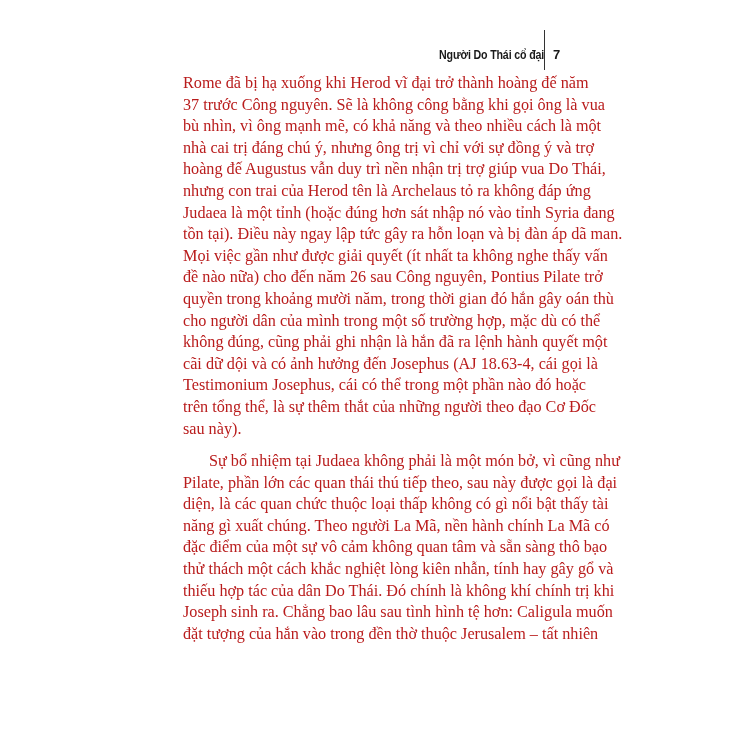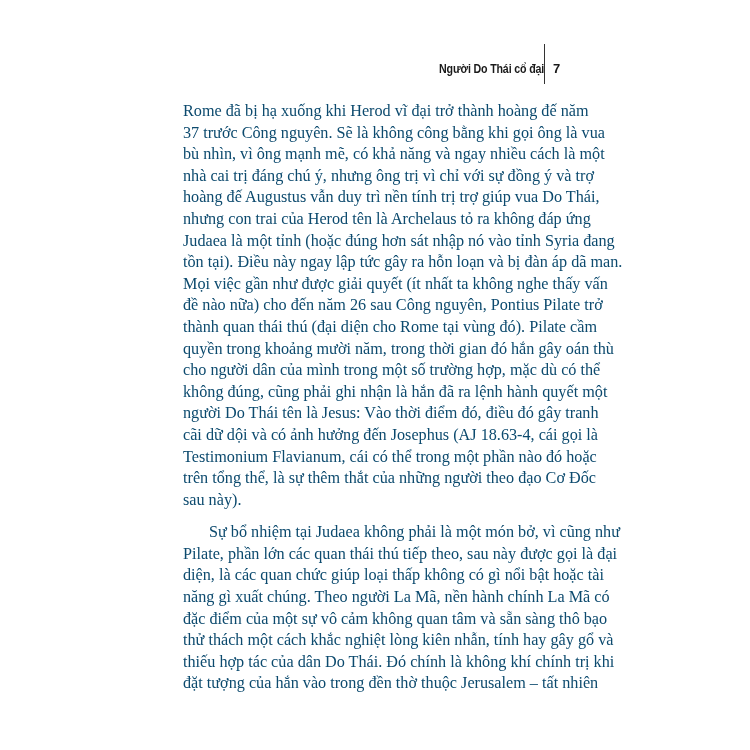--- a/index.html
+++ b/index.html
@@ -1,73 +1,72 @@
 <!DOCTYPE html>
 <html><head>
 <meta charset="utf-8">
 <style>
   html, body { margin:0; padding:0; background:#ffffff; }
   body { width:750px; height:750px; position:relative; overflow:hidden; }
-  .page { position:absolute; left:0; top:0; width:750px; height:658px; background:#fff;margin-top:14px; }
+  .page { position:absolute; left:0; top:0; width:750px; height:658px; background:#fff; }
   .running-head {
     position:absolute; right:206px; top:47px;
     font-family:"Liberation Sans", sans-serif; font-weight:bold;
     font-size:13px; color:#1a1a1a; letter-spacing:-0.2px;
     transform:scaleX(0.82); transform-origin:right center;
   }
   .head-rule { position:absolute; left:544px; top:30px; width:1px; height:40px; background:#333; }
   .page-num {
     position:absolute; left:553px; top:47px;
     font-family:"Liberation Sans", sans-serif; font-weight:bold; font-size:13px; color:#1a1a1a;
   }
   .body-text {
-    position:absolute; left:183px; top:87px; width:377px;
+    position:absolute; left:183px; top:73px; width:377px;
     font-family:"Liberation Serif", serif; font-size:16.2px; line-height:21.6px;
-    color:#0c4a6e;
+    color:#b91c1c;
   }
   .line { display:block; white-space:nowrap; text-align:justify; text-align-last:justify; height:21.6px; }
   .line.last { text-align-last:left; }
   .line.indent { padding-left:26px; }
   .para-gap { height:11px; }
 </style>
 </head>
 <body>
 
 <div class="page">
   <div class="running-head">Người Do Thái cổ đại</div>
   <div class="head-rule"></div>
   <div class="page-num">7</div>
 
   <div class="body-text">
     <div>
       <span class="line">Rome đã bị hạ xuống khi Herod vĩ đại trở thành hoàng đế năm</span>
       <span class="line">37 trước Công nguyên. Sẽ là không công bằng khi gọi ông là vua</span>
-      <span class="line">bù nhìn, vì ông mạnh mẽ, có khả năng và ngay nhiều cách là một</span>
+      <span class="line">bù nhìn, vì ông mạnh mẽ, có khả năng và theo nhiều cách là một</span>
       <span class="line">nhà cai trị đáng chú ý, nhưng ông trị vì chỉ với sự đồng ý và trợ</span>
-      <span class="line">hoàng đế Augustus vẫn duy trì nền tính trị trợ giúp vua Do Thái,</span>
+      <span class="line">hoàng đế Augustus vẫn duy trì nền nhận trị trợ giúp vua Do Thái,</span>
       <span class="line">nhưng con trai của Herod tên là Archelaus tỏ ra không đáp ứng</span>
       <span class="line">Judaea là một tỉnh (hoặc đúng hơn sát nhập nó vào tỉnh Syria đang</span>
       <span class="line">tồn tại). Điều này ngay lập tức gây ra hỗn loạn và bị đàn áp dã man.</span>
       <span class="line">Mọi việc gần như được giải quyết (ít nhất ta không nghe thấy vấn</span>
       <span class="line">đề nào nữa) cho đến năm 26 sau Công nguyên, Pontius Pilate trở</span>
-      <span class="line">thành quan thái thú (đại diện cho Rome tại vùng đó). Pilate cầm</span>
       <span class="line">quyền trong khoảng mười năm, trong thời gian đó hắn gây oán thù</span>
       <span class="line">cho người dân của mình trong một số trường hợp, mặc dù có thể</span>
       <span class="line">không đúng, cũng phải ghi nhận là hắn đã ra lệnh hành quyết một</span>
-      <span class="line">người Do Thái tên là Jesus: Vào thời điểm đó, điều đó gây tranh</span>
       <span class="line">cãi dữ dội và có ảnh hưởng đến Josephus (AJ 18.63-4, cái gọi là</span>
-      <span class="line">Testimonium Flavianum, cái có thể trong một phần nào đó hoặc</span>
+      <span class="line">Testimonium Josephus, cái có thể trong một phần nào đó hoặc</span>
       <span class="line">trên tổng thể, là sự thêm thắt của những người theo đạo Cơ Đốc</span>
       <span class="line last">sau này).</span>
     </div>
     <div class="para-gap"></div>
     <div>
       <span class="line indent">Sự bổ nhiệm tại Judaea không phải là một món bở, vì cũng như</span>
       <span class="line">Pilate, phần lớn các quan thái thú tiếp theo, sau này được gọi là đại</span>
-      <span class="line">diện, là các quan chức giúp loại thấp không có gì nổi bật hoặc tài</span>
+      <span class="line">diện, là các quan chức thuộc loại thấp không có gì nổi bật thấy tài</span>
       <span class="line">năng gì xuất chúng. Theo người La Mã, nền hành chính La Mã có</span>
       <span class="line">đặc điểm của một sự vô cảm không quan tâm và sẵn sàng thô bạo</span>
       <span class="line">thử thách một cách khắc nghiệt lòng kiên nhẫn, tính hay gây gổ và</span>
       <span class="line">thiếu hợp tác của dân Do Thái. Đó chính là không khí chính trị khi</span>
+      <span class="line">Joseph sinh ra. Chẳng bao lâu sau tình hình tệ hơn: Caligula muốn</span>
       <span class="line">đặt tượng của hắn vào trong đền thờ thuộc Jerusalem – tất nhiên</span>
     </div>
   </div>
 </div>
 
 </body></html>

